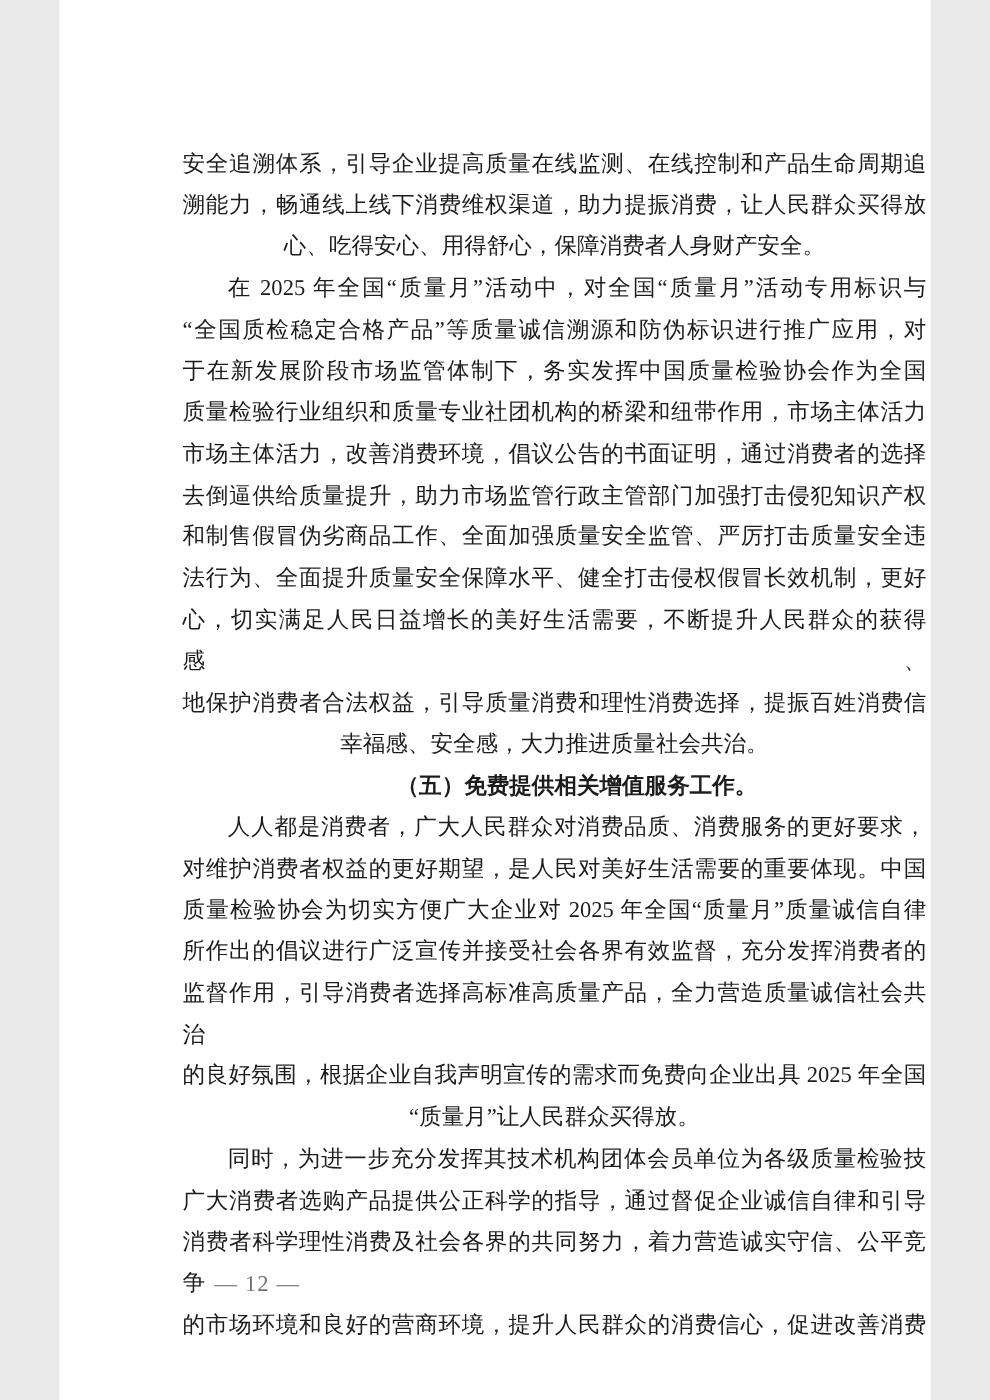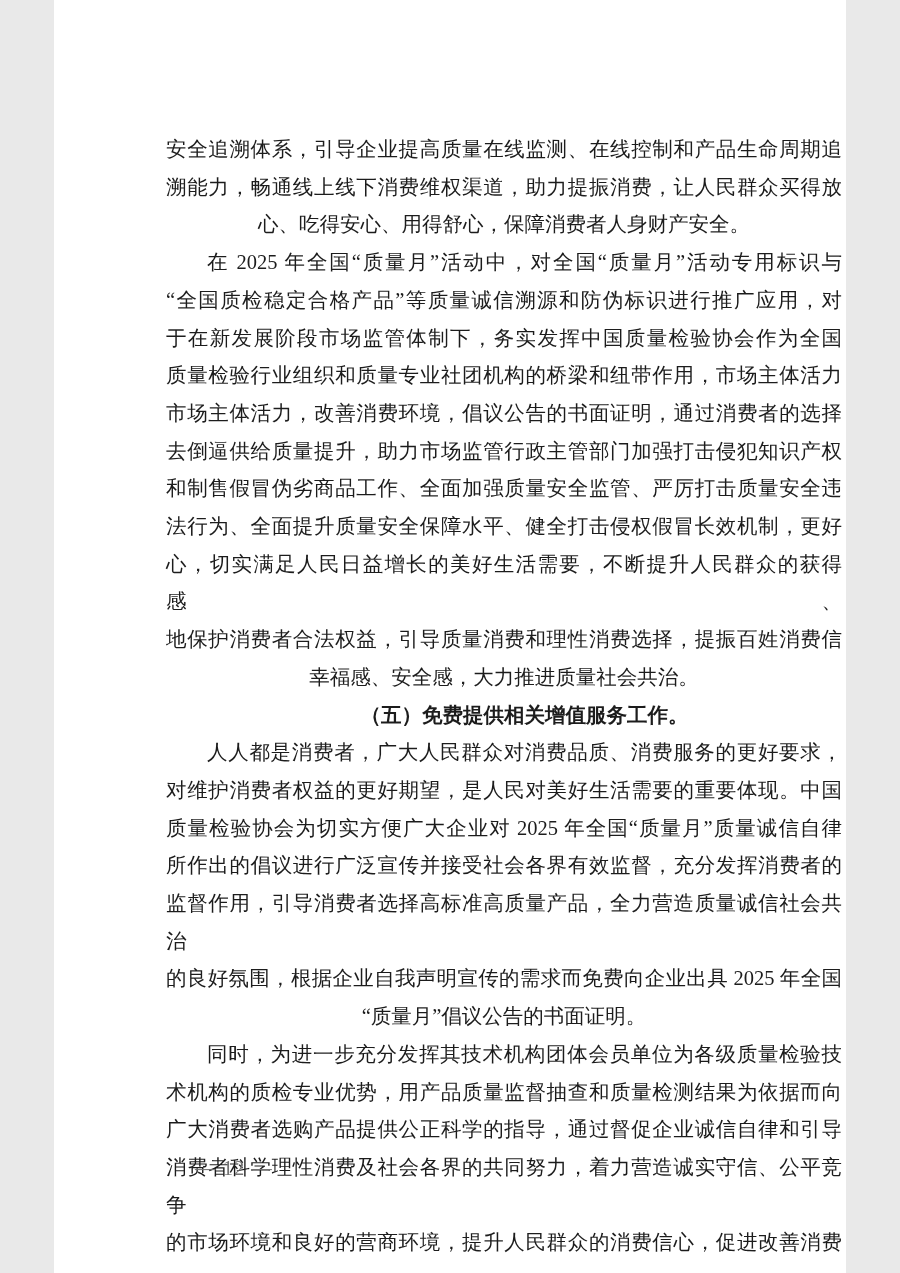--- a/index.html
+++ b/index.html
@@ -69,21 +69,20 @@
       <div class="line just">心，切实满足人民日益增长的美好生活需要，不断提升人民群众的获得感、</div>
       <div class="line just">地保护消费者合法权益，引导质量消费和理性消费选择，提振百姓消费信</div>
       <div class="line">幸福感、安全感，大力推进质量社会共治。</div>
       <div class="line indent bold">（五）免费提供相关增值服务工作。</div>
       <div class="line just indent">人人都是消费者，广大人民群众对消费品质、消费服务的更好要求，</div>
       <div class="line just">对维护消费者权益的更好期望，是人民对美好生活需要的重要体现。中国</div>
       <div class="line just">质量检验协会为切实方便广大企业对 2025 年全国“质量月”质量诚信自律</div>
       <div class="line just">所作出的倡议进行广泛宣传并接受社会各界有效监督，充分发挥消费者的</div>
       <div class="line just">监督作用，引导消费者选择高标准高质量产品，全力营造质量诚信社会共治</div>
       <div class="line just">的良好氛围，根据企业自我声明宣传的需求而免费向企业出具 2025 年全国</div>
-      <div class="line">“质量月”倡议公告的书面证明。</div>
+      <div class="line">“质量月”让人民群众买得放。</div>
       <div class="line just indent">同时，为进一步充分发挥其技术机构团体会员单位为各级质量检验技</div>
-      <div class="line just">术机构的质检专业优势，用产品质量监督抽查和质量检测结果为依据而向</div>
       <div class="line just">广大消费者选购产品提供公正科学的指导，通过督促企业诚信自律和引导</div>
       <div class="line just">消费者科学理性消费及社会各界的共同努力，着力营造诚实守信、公平竞争</div>
       <div class="line just">的市场环境和良好的营商环境，提升人民群众的消费信心，促进改善消费</div>
     </div>
   <div class="page-number">— 12 —</div>
 </div>
 
 </body></html>

